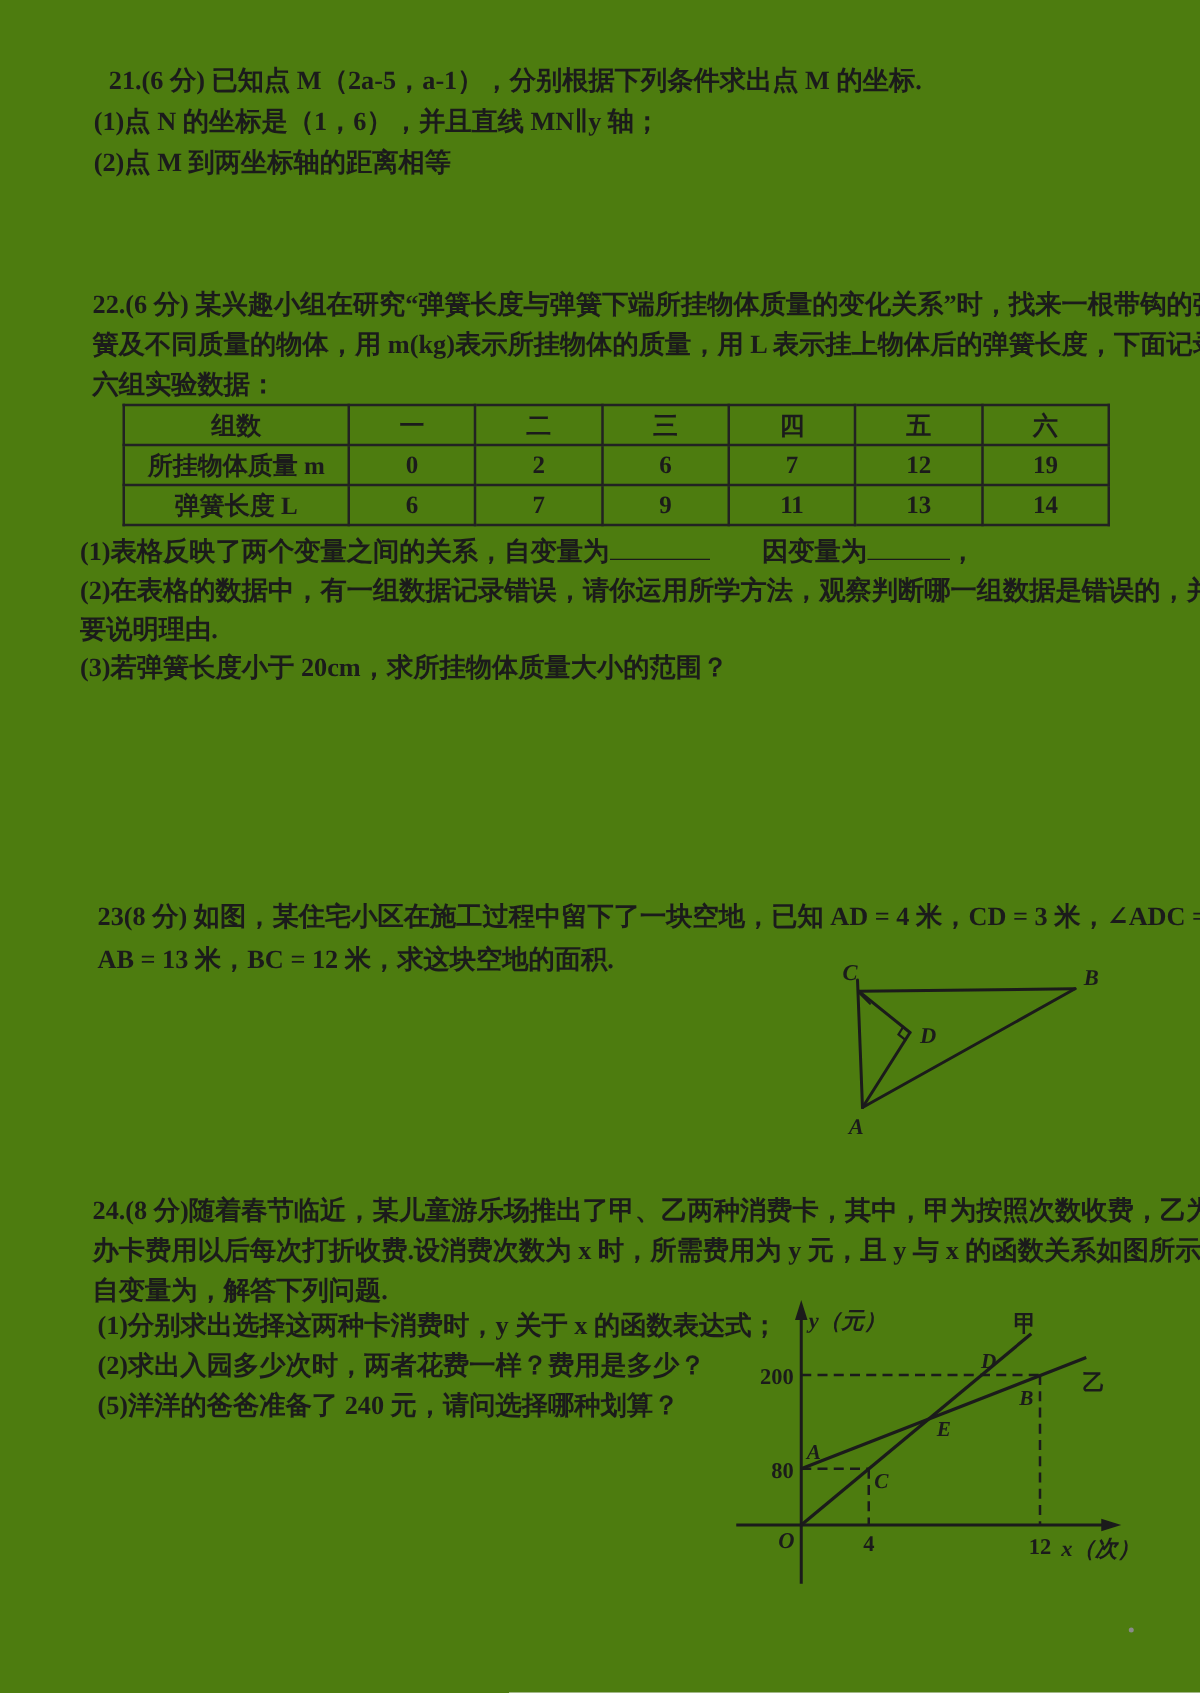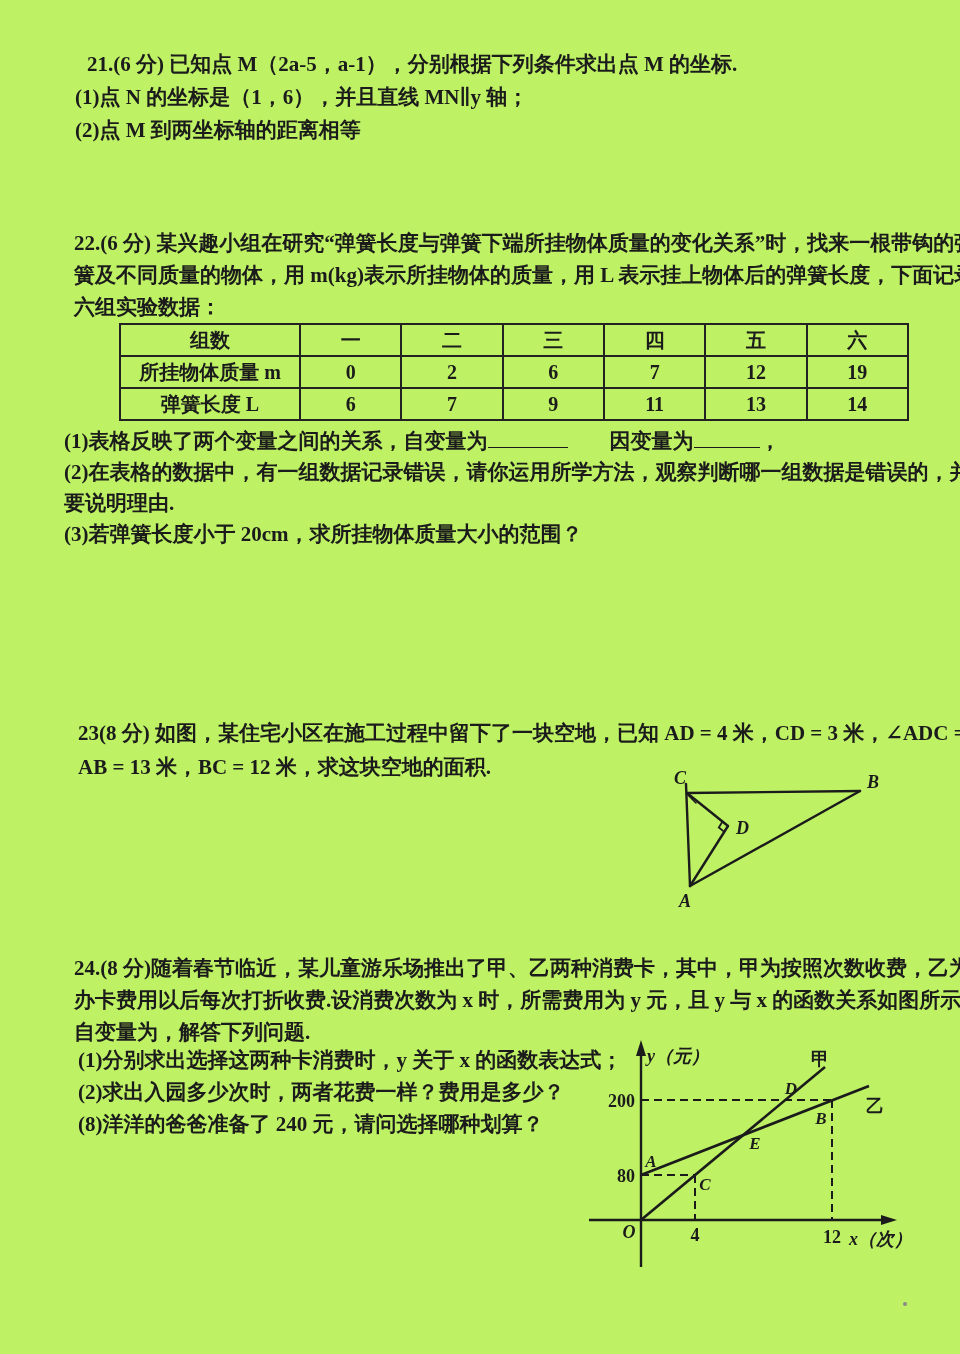--- a/index.html
+++ b/index.html
@@ -1,29 +1,29 @@
 <!DOCTYPE html>
 <html><head>
 <meta charset="utf-8">
 <style>
   * { margin:0; padding:0; box-sizing:border-box; }
   html,body { background:#e8e8e8; }
   .page {
     position:relative; width:960px; height:1354px; margin:0 auto;
-    background:#bef264; color:#1b1b1b; overflow:hidden;
+    background:#4d7c0f; color:#1b1b1b; overflow:hidden;
     font-family:"Liberation Serif","DejaVu Serif",serif;
     font-weight:600; font-size:21px;
   }
   .abs { position:absolute; }
   .line { line-height:33px; white-space:nowrap; }
   .indent { padding-left:12px; }
   
   table.data {
     border-collapse:collapse; table-layout:fixed; width:790px;
-    text-align:center; font-size:20px;margin-left:21px;
+    text-align:center; font-size:20px;
   }
   table.data td {
     border:2px solid #222; height:32px; padding:0 2px;
     overflow:hidden;
   }
   td.c0 { width:180px; }
   .blank {
     display:inline-block; height:18px; vertical-align:baseline;
     border-bottom:1.6px solid #1b1b1b;
   }
@@ -119,21 +119,21 @@
 
   <section class="abs" style="left:74px; top:952px; width:840px;">
     <div class="line" style="line-height:32px;">24.(8 分)随着春节临近，某儿童游乐场推出了甲、乙两种消费卡，其中，甲为按照次数收费，乙为收取</div>
     <div class="line" style="line-height:32px;">办卡费用以后每次打折收费.设消费次数为 x 时，所需费用为 y 元，且 y 与 x 的函数关系如图所示.根据</div>
     <div class="line" style="line-height:32px;">自变量为，解答下列问题.</div>
   </section>
 
   <section class="abs" style="left:78px; top:1044px; width:540px;">
     <div class="line" style="line-height:32px;">(1)分别求出选择这两种卡消费时，y 关于 x 的函数表达式；</div>
     <div class="line" style="line-height:32px;">(2)求出入园多少次时，两者花费一样？费用是多少？</div>
-    <div class="line" style="line-height:32px;">(8)洋洋的爸爸准备了 240 元，请问选择哪种划算？</div>
+    <div class="line" style="line-height:32px;">(5)洋洋的爸爸准备了 240 元，请问选择哪种划算？</div>
   </section>
 
   <svg class="abs" style="left:585px; top:1035px;" width="330" height="245" viewBox="0 0 330 245">
     <g stroke="#1b1b1b" fill="none">
 
       <line x1="56" y1="14" x2="56" y2="232" stroke-width="2.4"></line>
       <line x1="4" y1="185" x2="302" y2="185" stroke-width="2.4"></line>
 
       <g stroke-width="2" stroke-dasharray="8 5">
         <line x1="56" y1="65" x2="247" y2="65"></line>

